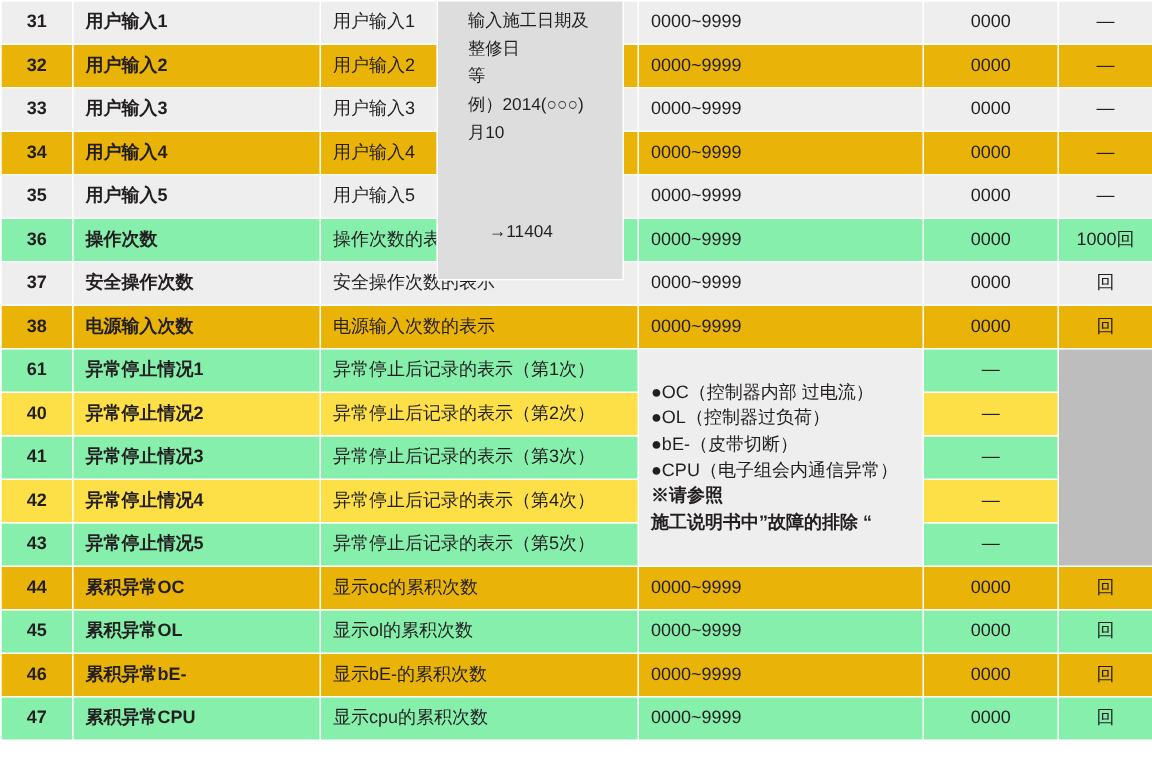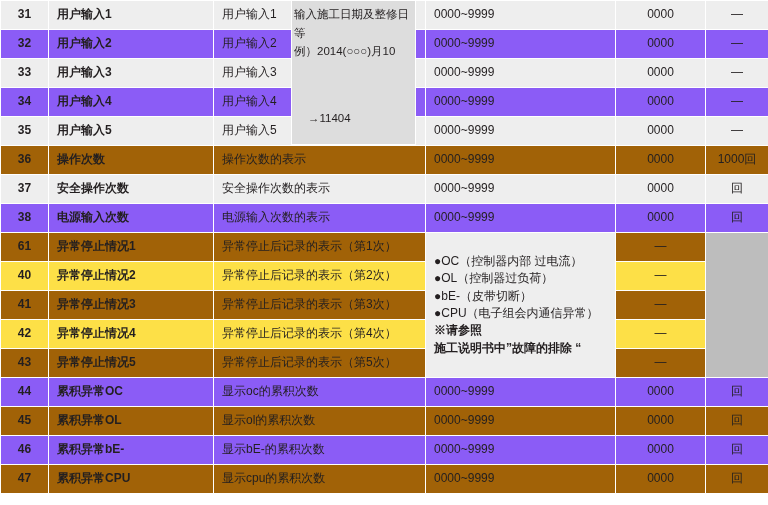--- a/index.html
+++ b/index.html
@@ -32,22 +32,22 @@
   
   col.c-no    { width: 48px; }
   col.c-name  { width: 165px; }
   col.c-desc  { width: 212px; }
   col.c-range { width: 190px; }
   col.c-def   { width: 90px; }
   col.c-unit  { width: 63px; }
 
   
   .sh-light  { background: #eeeeee; }
-  .sh-mid    { background: #8b5cf6; }
-  .sh-dark   { background: #a16207; }
+  .sh-mid    { background: #eab308; }
+  .sh-dark   { background: #86efac; }
   .sh-darker { background: #fde047; }
   .sh-deep   { background: #bdbdbd; }
 
   .cell-no {
     text-align: center;
     font-weight: bold;
   }
   .cell-name {
     text-align: left;
     font-weight: bold;
@@ -243,18 +243,18 @@
       <td class="cell-no sh-dark">47</td>
       <td class="cell-name sh-dark">累积异常CPU</td>
       <td class="cell-desc sh-dark">显示cpu的累积次数</td>
       <td class="cell-range sh-dark">0000~9999</td>
       <td class="cell-def sh-dark">0000</td>
       <td class="cell-unit sh-dark">回</td>
     </tr>
   </tbody>
 </table>
 
-<div id="merged-note-box" style="position:absolute; left:291px; top:0px; width:125px; height:145px; background:#dddddd; border:1px solid #ffffff; box-sizing:border-box; padding:4px 2px; font-size:11.5px; line-height:1.62; color:#231f20;">
+<div id="merged-note-box" style="position:absolute; left:291px; top:0px; width:125px; height:187px; background:#dddddd; border:1px solid #ffffff; box-sizing:border-box; padding:4px 20px; font-size:11.5px; line-height:1.62; color:#231f20;">
   <div>输入施工日期及整修日</div>
   <div>等</div>
   <div>例）2014(○○○)月10</div>
   <div style="padding-left:14px;margin-top:48px;">→11404</div>
 </div>
 
 </body></html>

